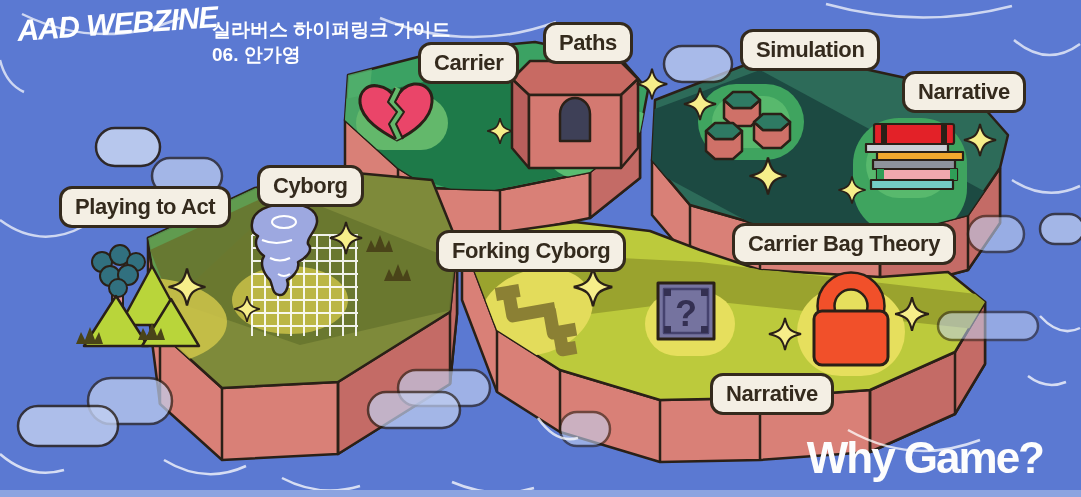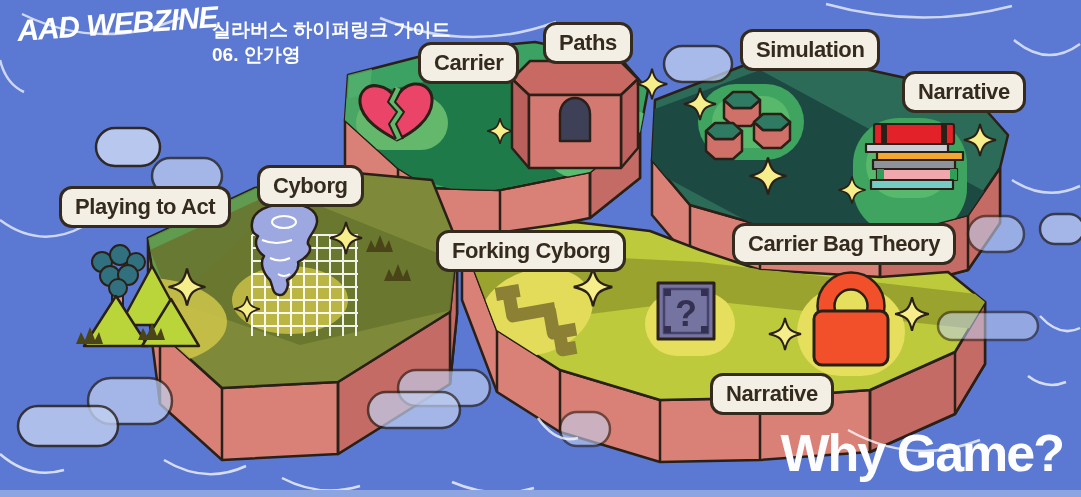--- a/index.html
+++ b/index.html
@@ -8,21 +8,21 @@
   svg.art{position:absolute;left:0;top:0;width:1081px;height:497px;display:block;}
   .map-label{position:absolute;background:#f4efe4;border:3px solid #342a1d;
              border-radius:13px;padding:6px 13px;font-size:22px;font-weight:bold;
              color:#342a1d;letter-spacing:-0.4px;white-space:nowrap;cursor:pointer;
              line-height:1.1;}
   .logo{position:absolute;left:16px;top:14px;color:#ffffff;font-size:30px;
         font-weight:bold;font-style:italic;letter-spacing:-1px;
         transform:rotate(-4deg);transform-origin:left top;}
   .subtitle{position:absolute;left:212px;top:18px;color:#ffffff;font-size:19px;
             font-weight:bold;line-height:1.3;}
-  .tagline{position:absolute;right:18px;bottom:14px;color:#fdfdfd;font-size:52px;
+  .tagline{position:absolute;right:38px;bottom:14px;color:#fdfdfd;font-size:44px;
            font-weight:bold;letter-spacing:-2px;}
   .bottom-strip{position:absolute;left:0;right:0;bottom:0;height:7px;background:#8ca4e0;}
 </style>
 </head>
 <body>
 
 <div class="stage">
 
 <svg class="art" viewBox="0 0 1081 497">
   <defs>

